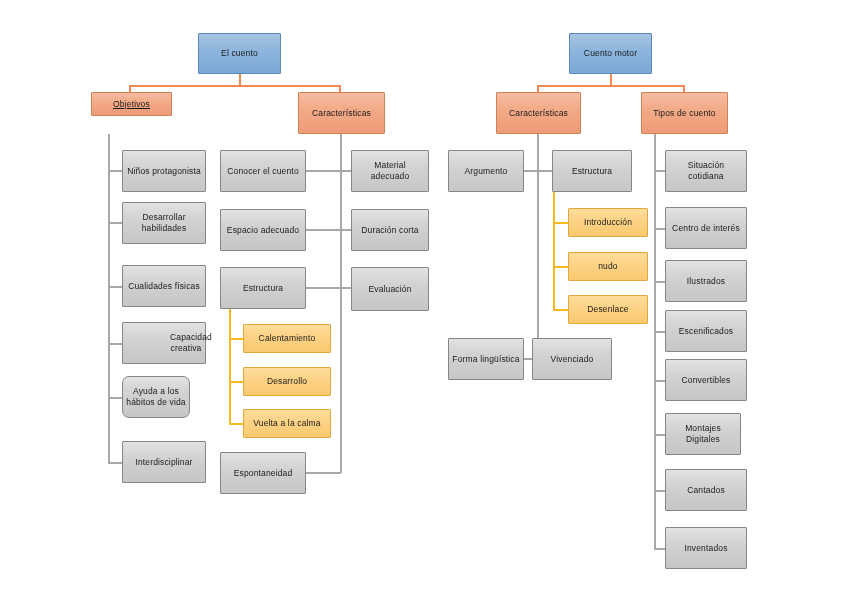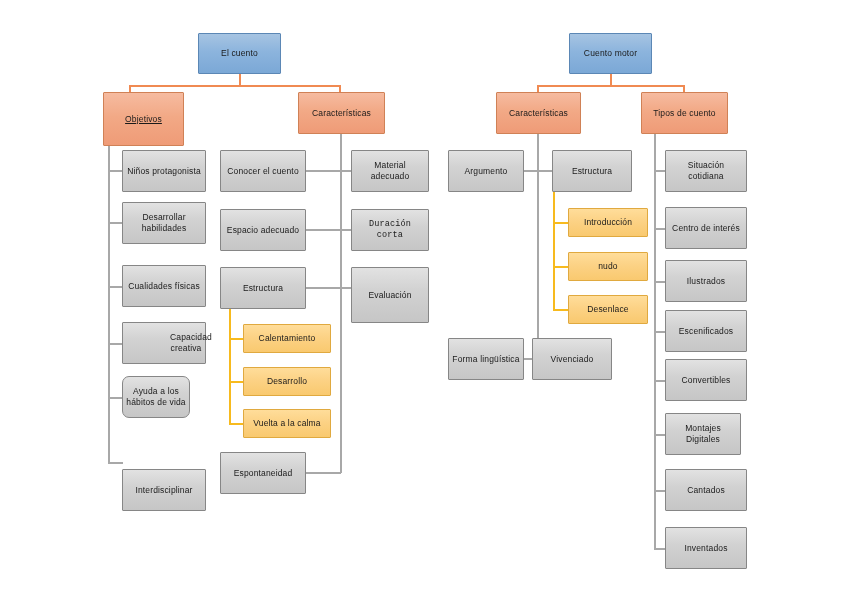--- a/index.html
+++ b/index.html
@@ -96,21 +96,21 @@
 
   <div class="edge yellow-e" style="left:229px; top:308px; width:2px; height:117px;"></div>
   <div class="edge yellow-e" style="left:229px; top:338px; width:16px; height:2px;"></div>
   <div class="edge yellow-e" style="left:229px; top:381px; width:16px; height:2px;"></div>
   <div class="edge yellow-e" style="left:229px; top:423px; width:16px; height:2px;"></div>
 
   <div class="node blue" style="left:198px; top:33px; width:83px; height:41px;">
     <span class="lbl">El cuento</span>
   </div>
 
-  <div class="node orange" style="left:103px; top:92px; width:81px; height:54px;text-decoration:underline;">
+  <div class="node orange" style="left:91px; top:92px; width:81px; height:24px;text-decoration:underline;">
     <span class="lbl">Objetivos</span>
   </div>
   <div class="node orange" style="left:298px; top:92px; width:87px; height:42px;">
     <span class="lbl">Características</span>
   </div>
 
   <div class="node gray" style="left:122px; top:150px; width:84px; height:42px;">
     <span class="lbl">Niños protagonista</span>
   </div>
   <div class="node gray" style="left:122px; top:202px; width:84px; height:42px;">
@@ -118,21 +118,21 @@
   </div>
   <div class="node gray" style="left:122px; top:265px; width:84px; height:42px;">
     <span class="lbl">Cualidades físicas</span>
   </div>
   <div class="node gray" style="left:122px; top:322px; width:84px; height:42px;padding-left:47px;">
     <span class="lbl">Capacidad creativa</span>
   </div>
   <div class="node gray" style="left:122px; top:376px; width:68px; height:42px;border-radius:7px;">
     <span class="lbl">Ayuda a los hábitos de vida</span>
   </div>
-  <div class="node gray" style="left:122px; top:441px; width:84px; height:42px;margin-top:28px;">
+  <div class="node gray" style="left:122px; top:441px; width:84px; height:42px;">
     <span class="lbl">Interdisciplinar</span>
   </div>
 
   <div class="node gray" style="left:220px; top:150px; width:86px; height:42px;">
     <span class="lbl">Conocer el cuento</span>
   </div>
   <div class="node gray" style="left:220px; top:209px; width:86px; height:42px;">
     <span class="lbl">Espacio adecuado</span>
   </div>
   <div class="node gray" style="left:220px; top:267px; width:86px; height:42px;">
@@ -147,24 +147,24 @@
   <div class="node yellow" style="left:243px; top:409px; width:88px; height:29px;">
     <span class="lbl">Vuelta a la calma</span>
   </div>
   <div class="node gray" style="left:220px; top:452px; width:86px; height:42px;">
     <span class="lbl">Espontaneidad</span>
   </div>
 
   <div class="node gray" style="left:351px; top:150px; width:78px; height:42px;">
     <span class="lbl">Material adecuado</span>
   </div>
-  <div class="node gray" style="left:351px; top:209px; width:78px; height:42px;font-family:Liberation Mono, monospace;">
+  <div class="node gray" style="left:351px; top:209px; width:78px; height:42px;">
     <span class="lbl">Duración corta</span>
   </div>
-  <div class="node gray" style="left:351px; top:267px; width:78px; height:56px;">
+  <div class="node gray" style="left:351px; top:267px; width:78px; height:44px;">
     <span class="lbl">Evaluación</span>
   </div>
 
   <div class="edge orange-e" style="left:610px; top:74px; width:2px; height:12px;"></div>
   <div class="edge orange-e" style="left:537px; top:85px; width:148px; height:2px;"></div>
   <div class="edge orange-e" style="left:537px; top:85px; width:2px; height:8px;"></div>
   <div class="edge orange-e" style="left:683px; top:85px; width:2px; height:8px;"></div>
 
   <div class="edge gray-e" style="left:537px; top:134px; width:1.5px; height:225px;"></div>
   <div class="edge gray-e" style="left:524px; top:170px; width:14px; height:1.5px;"></div>

